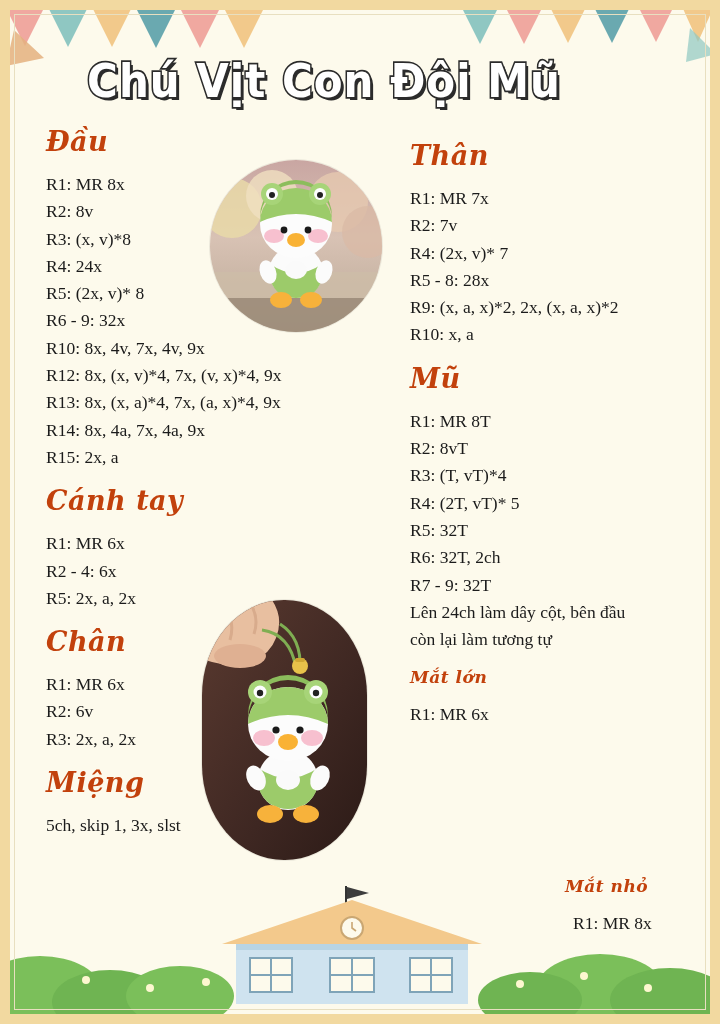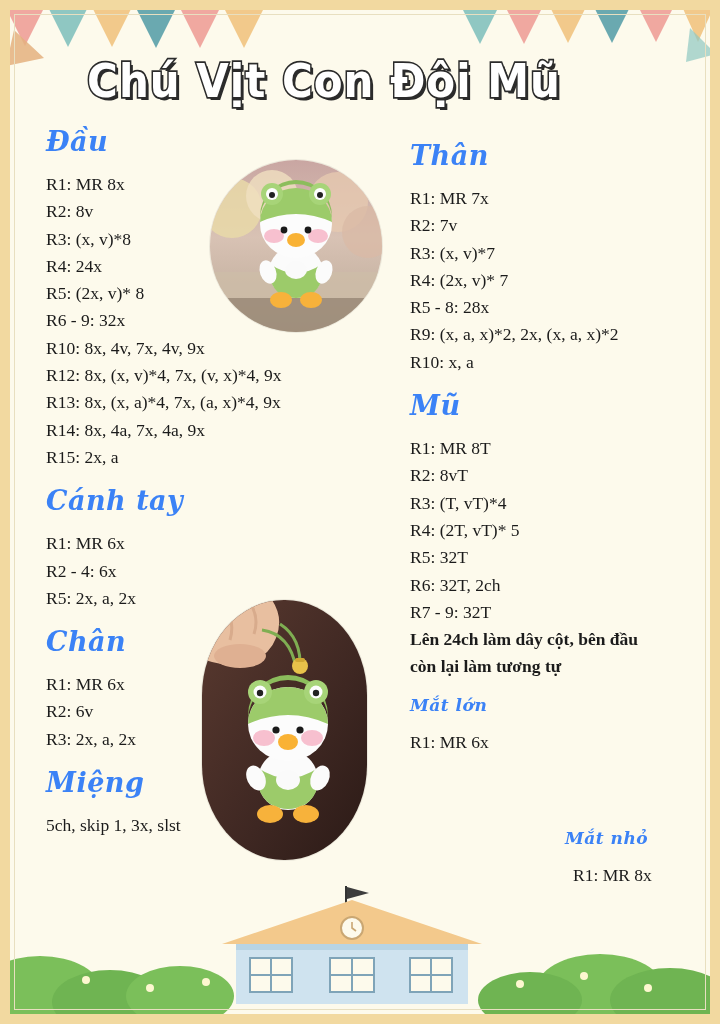--- a/index.html
+++ b/index.html
@@ -74,35 +74,35 @@
     position: absolute;
     z-index: 20;
   }
   .col-left { left: 46px; top: 126px; width: 330px; }
   .col-right { left: 410px; top: 140px; width: 290px; }
 
   .sect-head {
     font-family: "DejaVu Serif", serif;
     font-style: italic;
     font-weight: bold;
-    color: #3b82f6;
+    color: #c2410c;
     font-size: 27px;
     margin: 0 0 8px 0;
     letter-spacing: 0.5px;
   }
   .sect-head.small { font-size: 17px; }
   .line {
     font-family: "Liberation Serif", serif;
     font-size: 17.5px;
     color: #1b1b1b;
     line-height: 1.56;
     margin: 0;
     white-space: nowrap;
   }
-  .line.wrap { white-space: normal; font-weight: bold; }
+  .line.wrap { white-space: normal; }
   .block { margin-bottom: 14px; }
   .gap-s { height: 6px; }
 
   
   .photo-circle {
     position: absolute;
     left: 210px;
     top: 160px;
     width: 172px;
     height: 172px;
@@ -129,21 +129,21 @@
     position: absolute;
     left: 0; bottom: 0;
     width: 720px;
     height: 140px;
     z-index: 10;
   }
 
   .mat-nho {
     position: absolute;
     left: 565px;
-    top: 828px;
+    top: 876px;
     width: 150px;
     z-index: 22;
   }
 </style>
 </head>
 <body>
 
 <div class="page">
 
   <svg class="bunting" viewBox="0 0 720 72">
@@ -210,21 +210,20 @@
 
   </div>
 
   <div class="col col-right">
 
     <div class="block">
       <div class="sect-head">Thân</div>
       <div class="gap-s"></div>
       <p class="line">R1: MR 7x</p>
       <p class="line">R2: 7v</p>
-      <p class="line">R3: (x, v)*7</p>
       <p class="line">R4: (2x, v)* 7</p>
       <p class="line">R5 - 8: 28x</p>
       <p class="line">R9: (x, a, x)*2, 2x, (x, a, x)*2</p>
       <p class="line">R10: x, a</p>
     </div>
 
     <div class="block">
       <div class="sect-head">Mũ</div>
       <div class="gap-s"></div>
       <p class="line">R1: MR 8T</p>

